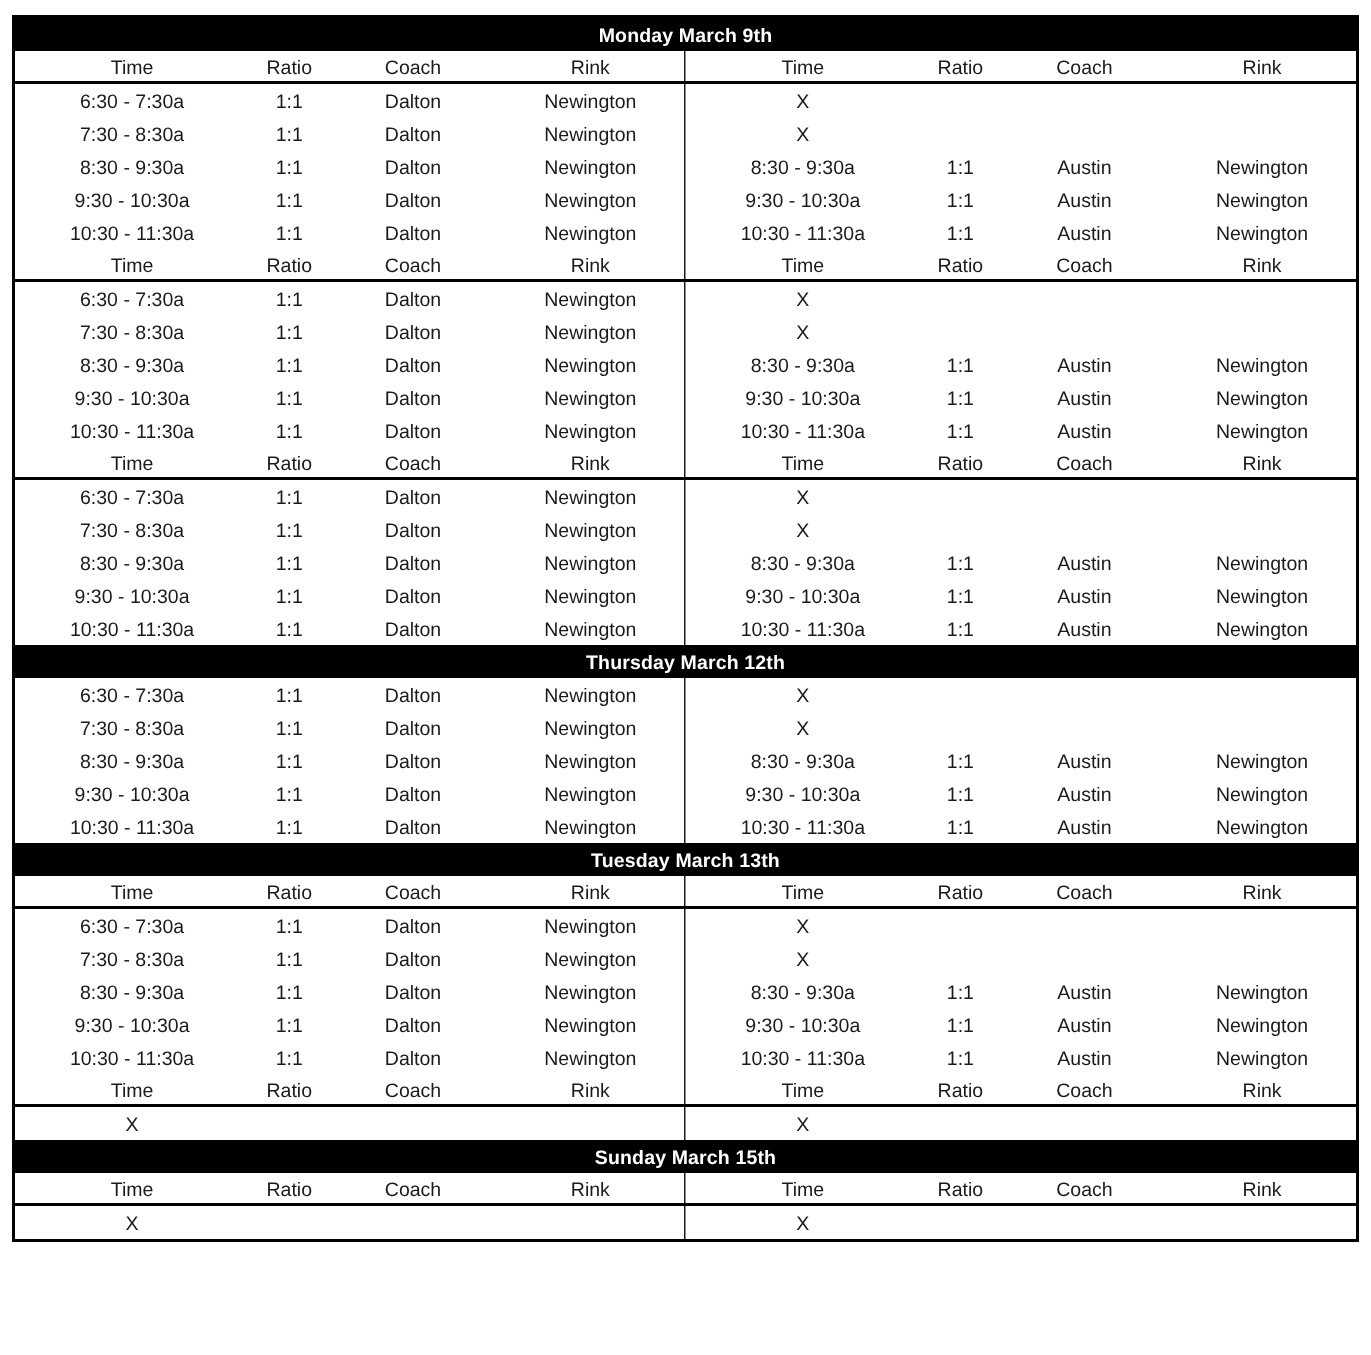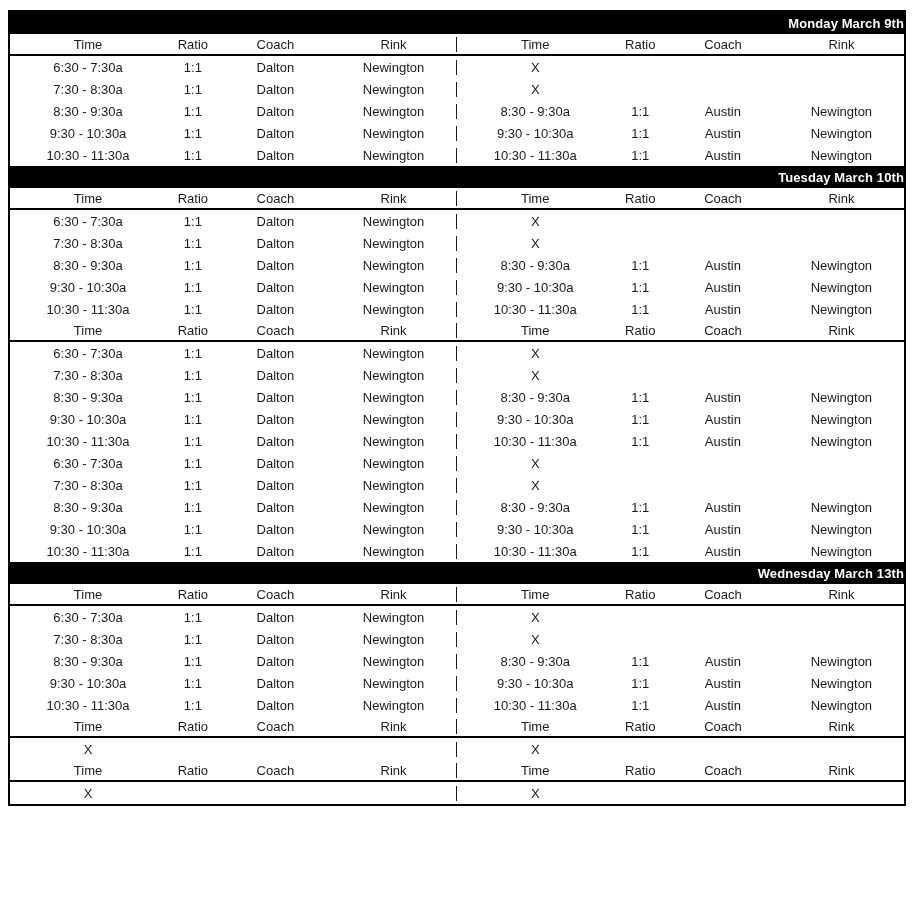--- a/index.html
+++ b/index.html
@@ -12,27 +12,27 @@
   .page { padding: 10px 8px 0 8px; }
   .schedule-table {
     width: 898px;
     border: 2px solid #000000;
     background: #ffffff;
   }
   .day-bar {
     height: 22px;
     background: #000000;
     color: #ffffff;
-    display: flex; align-items: center; justify-content: flex-end;
+    display: flex; align-items: center; justify-content: center;
   }
   .day-title {
     font-size: 13px; font-weight: 700; white-space: pre;
     letter-spacing: 0.1px;
   }
-  .header-row, .data-row { display: flex; height: 22px; align-items: center; }
+  .header-row, .data-row { display: flex; height: 22px; }
   .header-row { border-bottom: 2px solid #000000; }
   .half { flex: 1 1 50%; display: flex; min-width: 0; }
   .half-left { border-right: 1.5px solid #1a1a1a; }
   .hcell, .cell {
     display: flex; align-items: center; justify-content: center;
     font-size: 13px; color: #1a1a1a; overflow: hidden; white-space: nowrap;
   }
   .c0 { width: 35%; }
   .c1 { width: 12%; }
   .c2 { width: 25%; }
@@ -130,23 +130,20 @@
           <span class="cell c0">10:30 - 11:30a</span>
           <span class="cell c1">1:1</span>
           <span class="cell c2">Austin</span>
           <span class="cell c3">Newington</span>
         </div>
       </div>
         </div>
   </section>
 
   <section class="day-section">
-    <div class="day-bar">
-      <span class="day-title">Tuesday March 10th</span>
-    </div>
     <div class="header-row">
       <div class="half half-left">
         <span class="hcell c0">Time</span>
         <span class="hcell c1">Ratio</span>
         <span class="hcell c2">Coach</span>
         <span class="hcell c3">Rink</span>
       </div>
       <div class="half half-right">
         <span class="hcell c0">Time</span>
         <span class="hcell c1">Ratio</span>
@@ -313,20 +310,23 @@
           <span class="cell c0">10:30 - 11:30a</span>
           <span class="cell c1">1:1</span>
           <span class="cell c2">Austin</span>
           <span class="cell c3">Newington</span>
         </div>
       </div>
         </div>
   </section>
 
   <section class="day-section">
+    <div class="day-bar">
+      <span class="day-title">Thursday March 12th</span>
+    </div>
 
     <div class="rows">
 
     <div class="data-row">
         <div class="half half-left">
           <span class="cell c0">6:30 - 7:30a</span>
           <span class="cell c1">1:1</span>
           <span class="cell c2">Dalton</span>
           <span class="cell c3">Newington</span>
         </div>
@@ -391,21 +391,21 @@
           <span class="cell c1">1:1</span>
           <span class="cell c2">Austin</span>
           <span class="cell c3">Newington</span>
         </div>
       </div>
         </div>
   </section>
 
   <section class="day-section">
     <div class="day-bar">
-      <span class="day-title">Wednesday March 13th</span>
+      <span class="day-title">Tuesday March 13th</span>
     </div>
     <div class="header-row">
       <div class="half half-left">
         <span class="hcell c0">Time</span>
         <span class="hcell c1">Ratio</span>
         <span class="hcell c2">Coach</span>
         <span class="hcell c3">Rink</span>
       </div>
       <div class="half half-right">
         <span class="hcell c0">Time</span>
@@ -517,20 +517,23 @@
           <span class="cell c0">X</span>
           <span class="cell c1"></span>
           <span class="cell c2"></span>
           <span class="cell c3"></span>
         </div>
       </div>
         </div>
   </section>
 
   <section class="day-section">
+    <div class="day-bar">
+      <span class="day-title">Sunday March 15th</span>
+    </div>
     <div class="header-row">
       <div class="half half-left">
         <span class="hcell c0">Time</span>
         <span class="hcell c1">Ratio</span>
         <span class="hcell c2">Coach</span>
         <span class="hcell c3">Rink</span>
       </div>
       <div class="half half-right">
         <span class="hcell c0">Time</span>
         <span class="hcell c1">Ratio</span>

